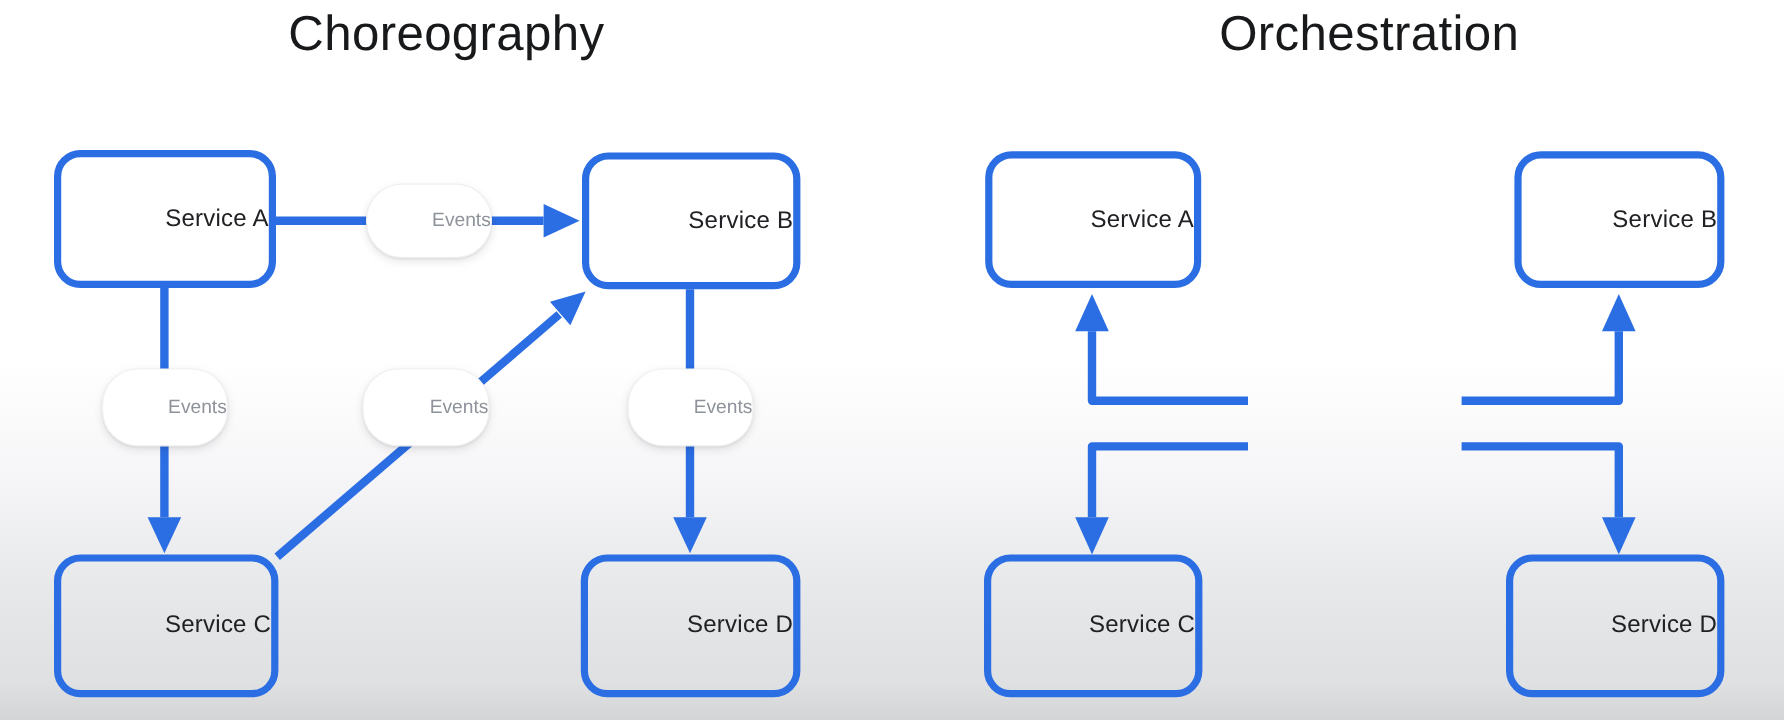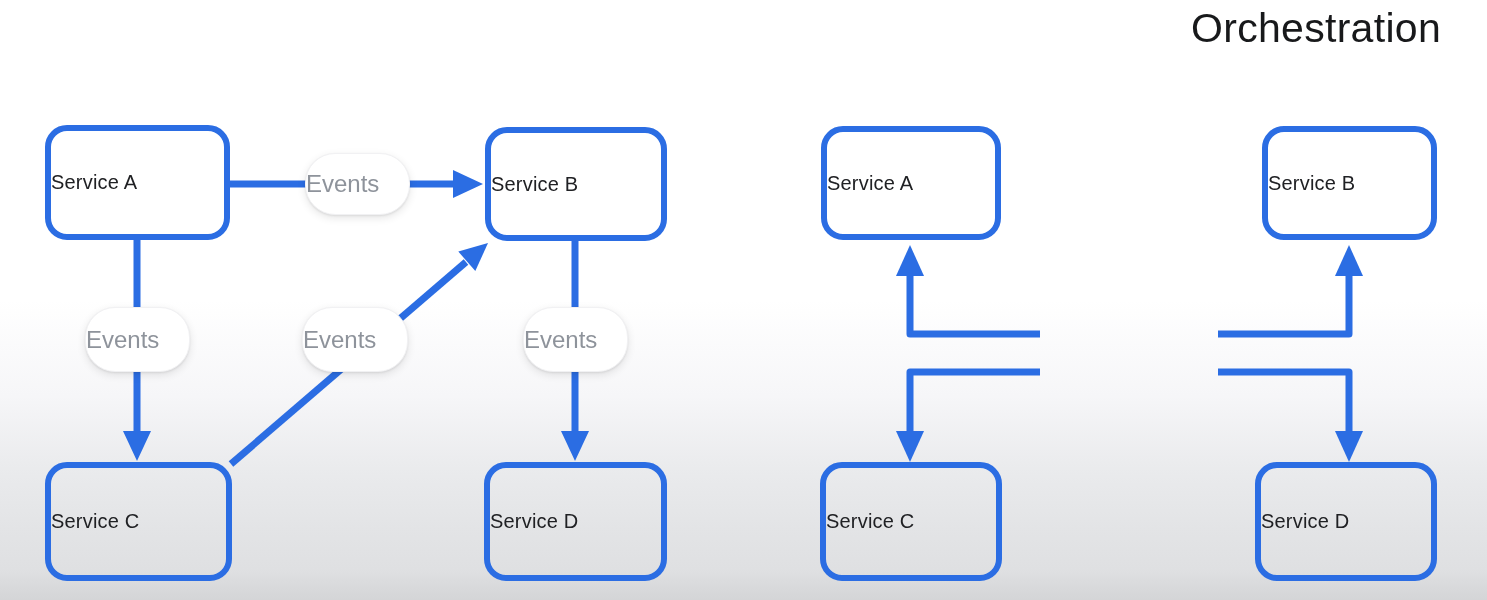--- a/index.html
+++ b/index.html
@@ -19,48 +19,48 @@
   .wires polygon{fill:var(--blue);stroke:none;}
   .title{
     position:absolute;z-index:2;
     font-size:41px;font-weight:500;color:var(--title-col);
     text-align:center;letter-spacing:.3px;white-space:nowrap;
   }
   .box{
     position:absolute;z-index:3;box-sizing:border-box;
     border:6px solid var(--blue);border-radius:22px;
     background:transparent;
-    display:flex;align-items:center;justify-content:flex-start;
+    display:flex;align-items:center;justify-content:flex-end;
     font-size:20px;color:var(--svc-col);letter-spacing:.2px;
   }
   .pill{
     position:absolute;z-index:2;box-sizing:border-box;
     background:#ffffff;border:1px solid #f1f1f3;border-radius:30px;
     box-shadow:0 1px 2px rgba(0,0,0,.08),0 3px 8px rgba(0,0,0,.10);
-    display:flex;align-items:center;justify-content:flex-start;
-    font-size:24px;color:var(--events-col);
+    display:flex;align-items:center;justify-content:flex-end;
+    font-size:16px;color:var(--events-col);
   }
   .orch{
     position:absolute;z-index:3;box-sizing:border-box;
     background:var(--green);border-radius:20px;
     display:flex;align-items:center;justify-content:center;
     font-size:21px;color:#eefbf0;letter-spacing:.3px;
   }
   
   .t-choreo{left:72px;top:5px;width:600px;}
   .c-a{left:45px;top:125px;width:185px;height:115px;}
   .c-b{left:485px;top:127px;width:182px;height:114px;}
   .c-c{left:45px;top:462px;width:187px;height:119px;}
   .c-d{left:484px;top:462px;width:183px;height:119px;}
   .p-ab{left:305px;top:153px;width:105px;height:62px;}
   .p-ac{left:85px;top:307px;width:105px;height:65px;}
   .p-cb{left:302px;top:307px;width:106px;height:65px;}
   .p-bd{left:523px;top:307px;width:105px;height:65px;}
   
-  .t-orch{left:841px;top:5px;width:600px;text-align:right;}
+  .t-orch{left:841px;top:5px;width:600px;}
   .o-a{left:821px;top:126px;width:180px;height:114px;}
   .o-b{left:1262px;top:126px;width:175px;height:114px;}
   .o-c{left:820px;top:462px;width:182px;height:119px;}
   .o-d{left:1255px;top:462px;width:182px;height:119px;}
   .orch-box{left:1036px;top:294px;width:185px;height:117px;}
 </style>
 </head>
 <body>
 
 <div class="stage">
@@ -95,20 +95,21 @@
     <g>
       <path d="M1218,334 H1349 V276"></path>
       <polygon points="1349,245 1335,276 1363,276"></polygon>
     </g>
     <g>
       <path d="M1218,372 H1349 V431"></path>
       <polygon points="1349,462 1335,431 1363,431"></polygon>
     </g>
   </svg>
 
+  <div class="title t-choreo">Choreography</div>
 
   <div class="box c-a">
     <span>Service A</span>
   </div>
   <div class="box c-b">
     <span>Service B</span>
   </div>
   <div class="box c-c">
     <span>Service C</span>
   </div>

